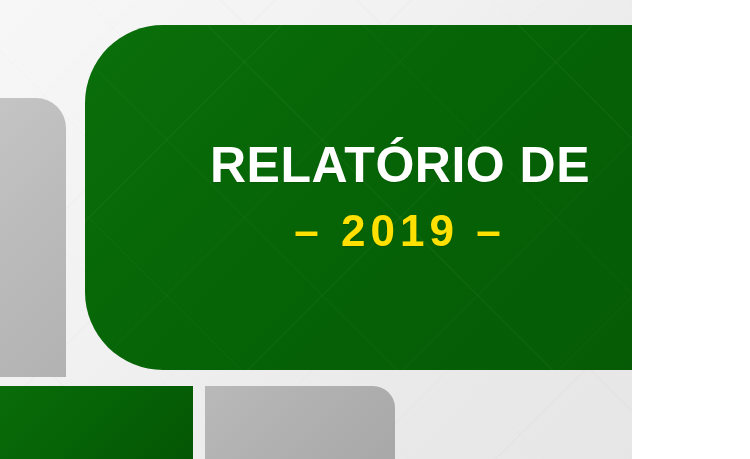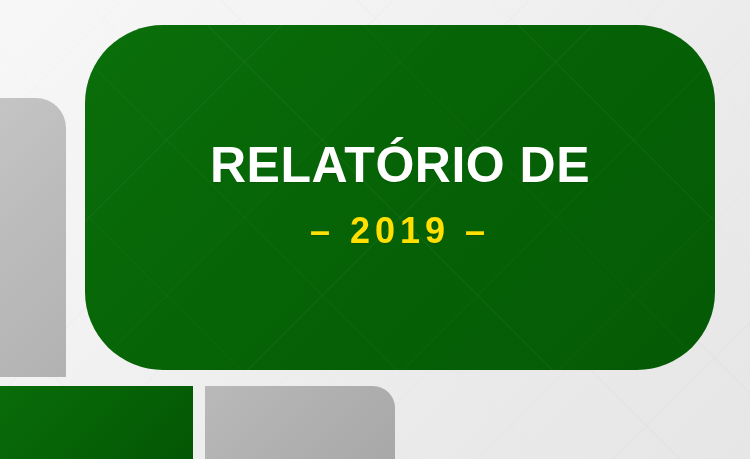--- a/index.html
+++ b/index.html
@@ -7,21 +7,21 @@
     padding: 0;
     width: 750px;
     height: 459px;
     overflow: hidden;
   }
   body {
     font-family: "Liberation Sans", sans-serif;
   }
   #cover {
     position: relative;
-    width: 750px;
+    width: 632px;
     height: 459px;
     overflow: hidden;
     background: linear-gradient(135deg, #f7f7f7 0%, #f2f2f2 35%, #eaeaea 70%, #e6e6e6 100%);
   }
   
   #bg-pattern {
     position: absolute;
     inset: 0;
     background-image:
       repeating-linear-gradient(45deg, rgba(0,0,0,0.016) 0 1px, rgba(0,0,0,0) 1px 96px),
@@ -98,21 +98,21 @@
     line-height: 60px;
     letter-spacing: 0.5px;
     white-space: nowrap;
     text-shadow: 0 1px 1px rgba(0,0,0,0.12);
   }
   .year-line {
     margin-top: 10px;
     color: #FFE000;
     font-family: "Liberation Sans", sans-serif;
     font-weight: bold;
-    font-size: 36px;
+    font-size: 44px;
     line-height: 52px;
     letter-spacing: 5px;
     white-space: nowrap;
     text-shadow: 0 1px 1px rgba(0,0,0,0.12);
   }
 </style>
 </head>
 <body>
 
 <div id="cover">

